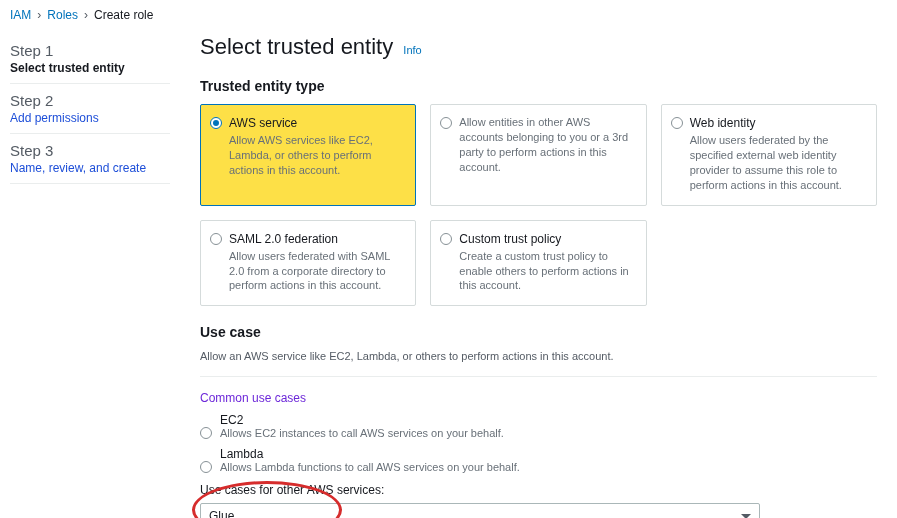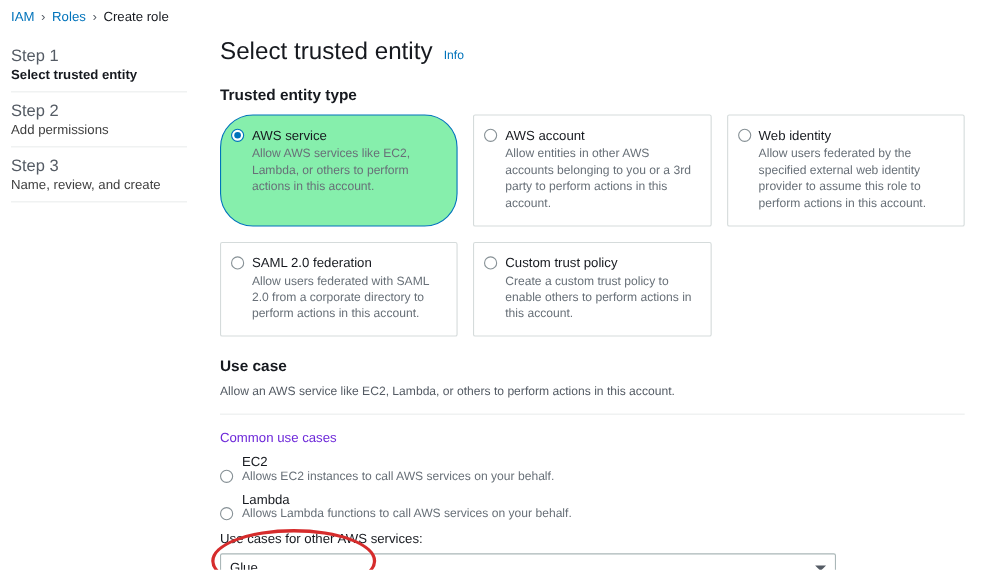--- a/index.html
+++ b/index.html
@@ -26,21 +26,21 @@
       gap: 30px;
       padding: 0 10px;
     }
     .sidebar {
       width: 160px;
       flex-shrink: 0;
       font-size: 12px;
     }
     .step { padding: 8px 0; border-bottom: 1px solid #eaeded; }
     .step-label { color: #545b64; font-size: 15px; margin-bottom: 2px; }
-    .step-title { color: #404040; }
+    .step-title { color: #1d4ed8; }
     .step.active .step-title { color: #16191f; font-weight: 700; }
     .main { flex: 1; padding-right: 10px; }
     h1 { font-size: 22px; font-weight: 400; margin-bottom: 18px; }
     h1 .info { font-size: 11px; color: #0073bb; margin-left: 4px; cursor: pointer; }
     h2 { font-size: 14px; font-weight: 700; margin-bottom: 10px; }
     .entity-grid {
       display: grid;
       grid-template-columns: repeat(3, 1fr);
       gap: 14px;
       margin-bottom: 14px;
@@ -50,22 +50,21 @@
       border-radius: 2px;
       padding: 10px 12px 12px 28px;
       position: relative;
       font-size: 11px;
       color: #687078;
       line-height: 1.35;
       cursor: pointer;
     }
     .entity-card.selected {
       border-color: #0073bb;
-      background: #86efac;
-      border-radius: 30px;
+      background: #fde047;
     }
     .entity-card .radio {
       position: absolute;
       left: 9px; top: 12px;
       width: 12px; height: 12px;
       border: 1px solid #879196;
       border-radius: 50%;
       background: #fff;
     }
     .entity-card.selected .radio {
@@ -166,21 +165,20 @@
     <h2>Trusted entity type</h2>
 
     <div class="entity-grid">
       <div class="entity-card selected">
         <span class="radio"></span>
         <div class="title">AWS service</div>
         <div>Allow AWS services like EC2, Lambda, or others to perform actions in this account.</div>
       </div>
       <div class="entity-card">
         <span class="radio"></span>
-        <div class="title">AWS account</div>
         <div>Allow entities in other AWS accounts belonging to you or a 3rd party to perform actions in this account.</div>
       </div>
       <div class="entity-card">
         <span class="radio"></span>
         <div class="title">Web identity</div>
         <div>Allow users federated by the specified external web identity provider to assume this role to perform actions in this account.</div>
       </div>
       <div class="entity-card">
         <span class="radio"></span>
         <div class="title">SAML 2.0 federation</div>

